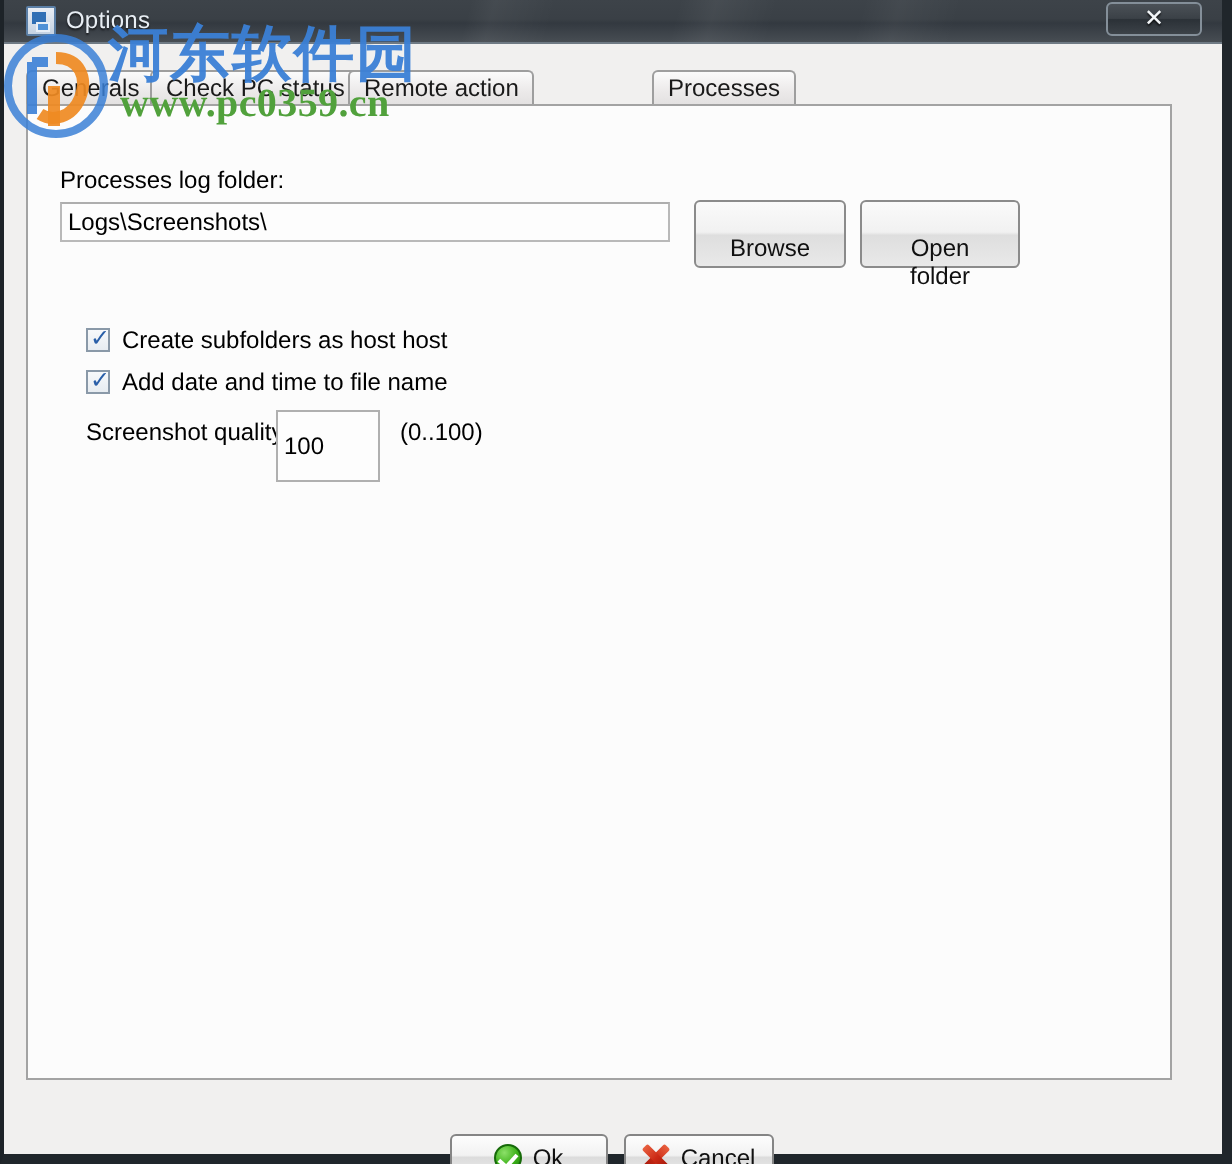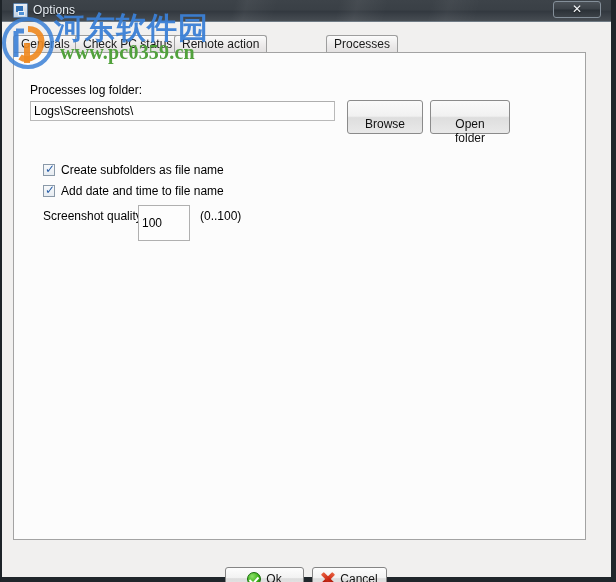--- a/index.html
+++ b/index.html
@@ -374,21 +374,21 @@
       <input id="folder-input" type="text" value="Logs\Screenshots\" style="">
 
       <button class="btn" id="btn-browse">Browse</button>
 
       <button class="btn" id="btn-openfolder">Open folder</button>
 
       <div class="cb-row" id="cb-row-1">
         <div class="cb">
           <span class="tick">✓</span>
         </div>
-        <div class="cb-label">Create subfolders as file name</div>
+        <div class="cb-label">Create subfolders as host host</div>
       </div>
 
       <div class="cb-row" id="cb-row-2">
         <div class="cb">
           <span class="tick">✓</span>
         </div>
         <div class="cb-label">Add date and time to file name</div>
       </div>
 
       <div class="lbl" id="lbl-quality">Screenshot quality</div>

